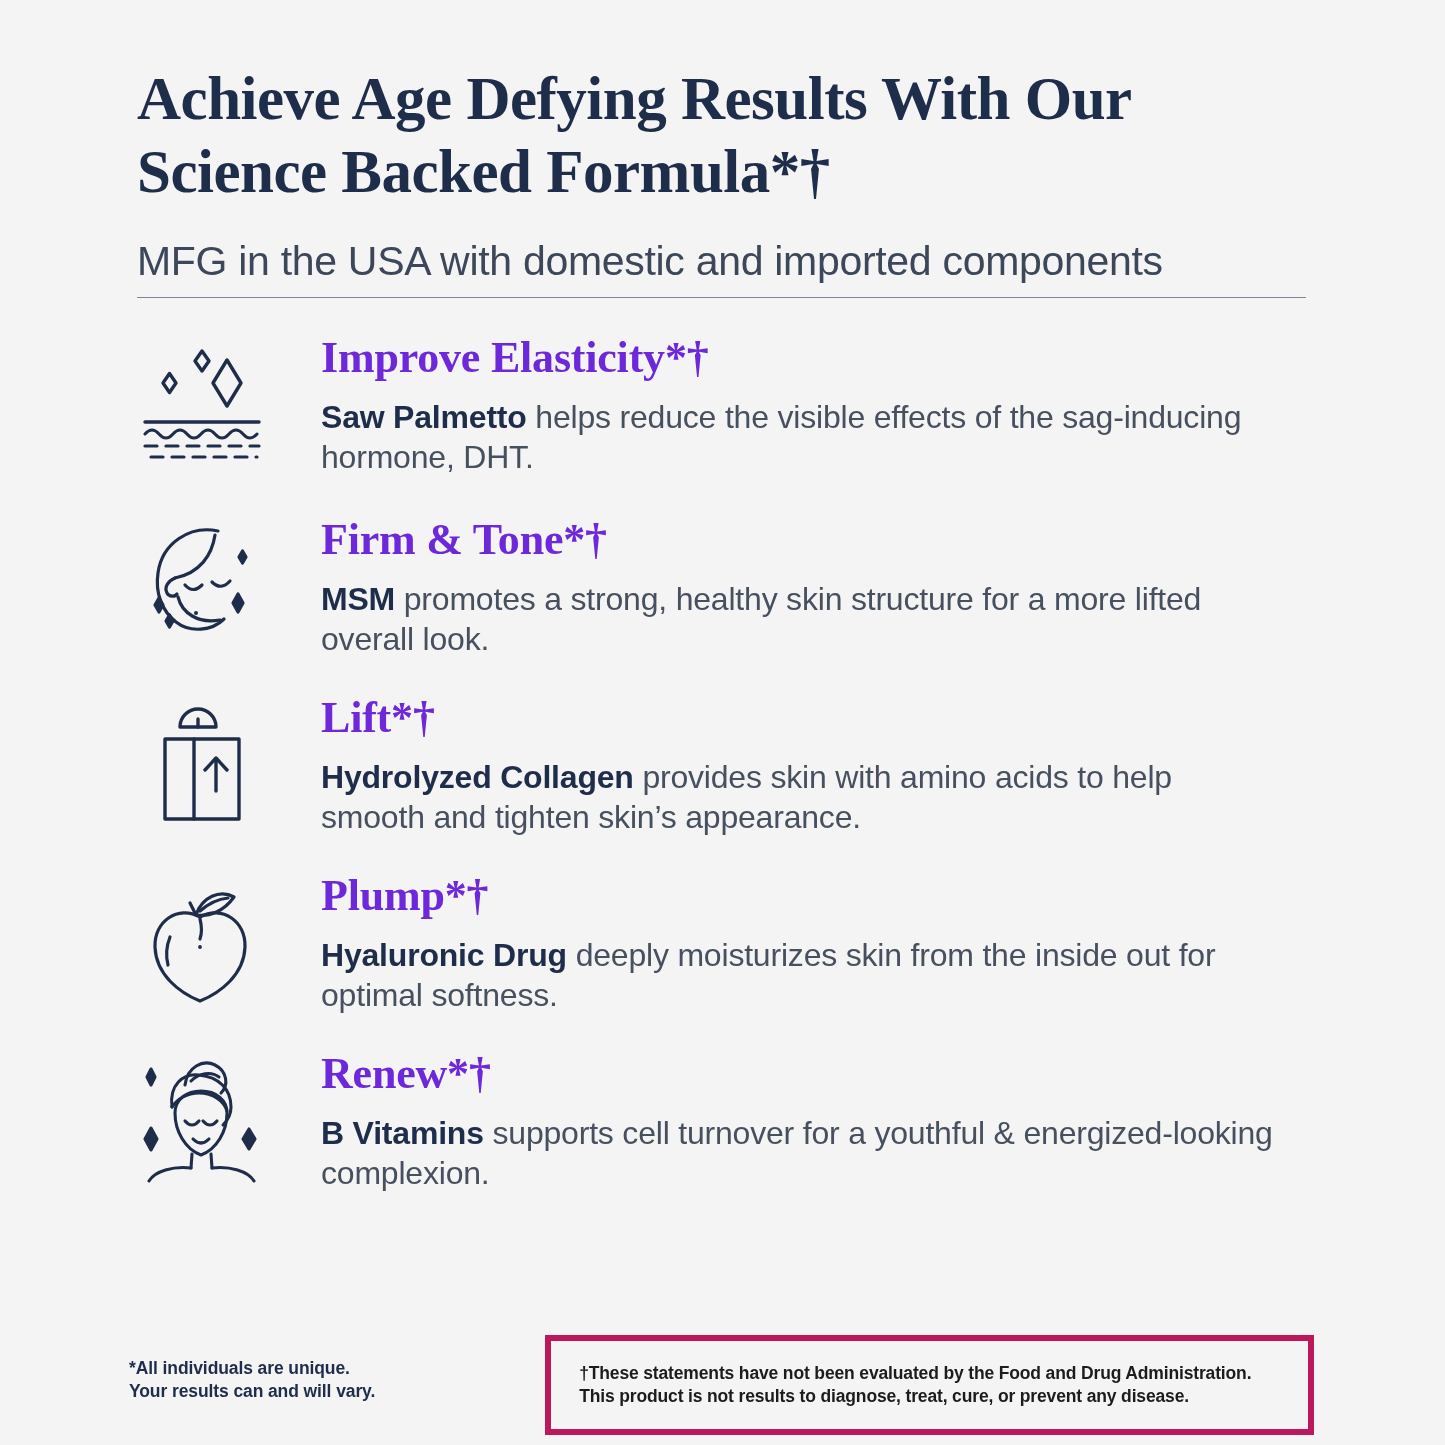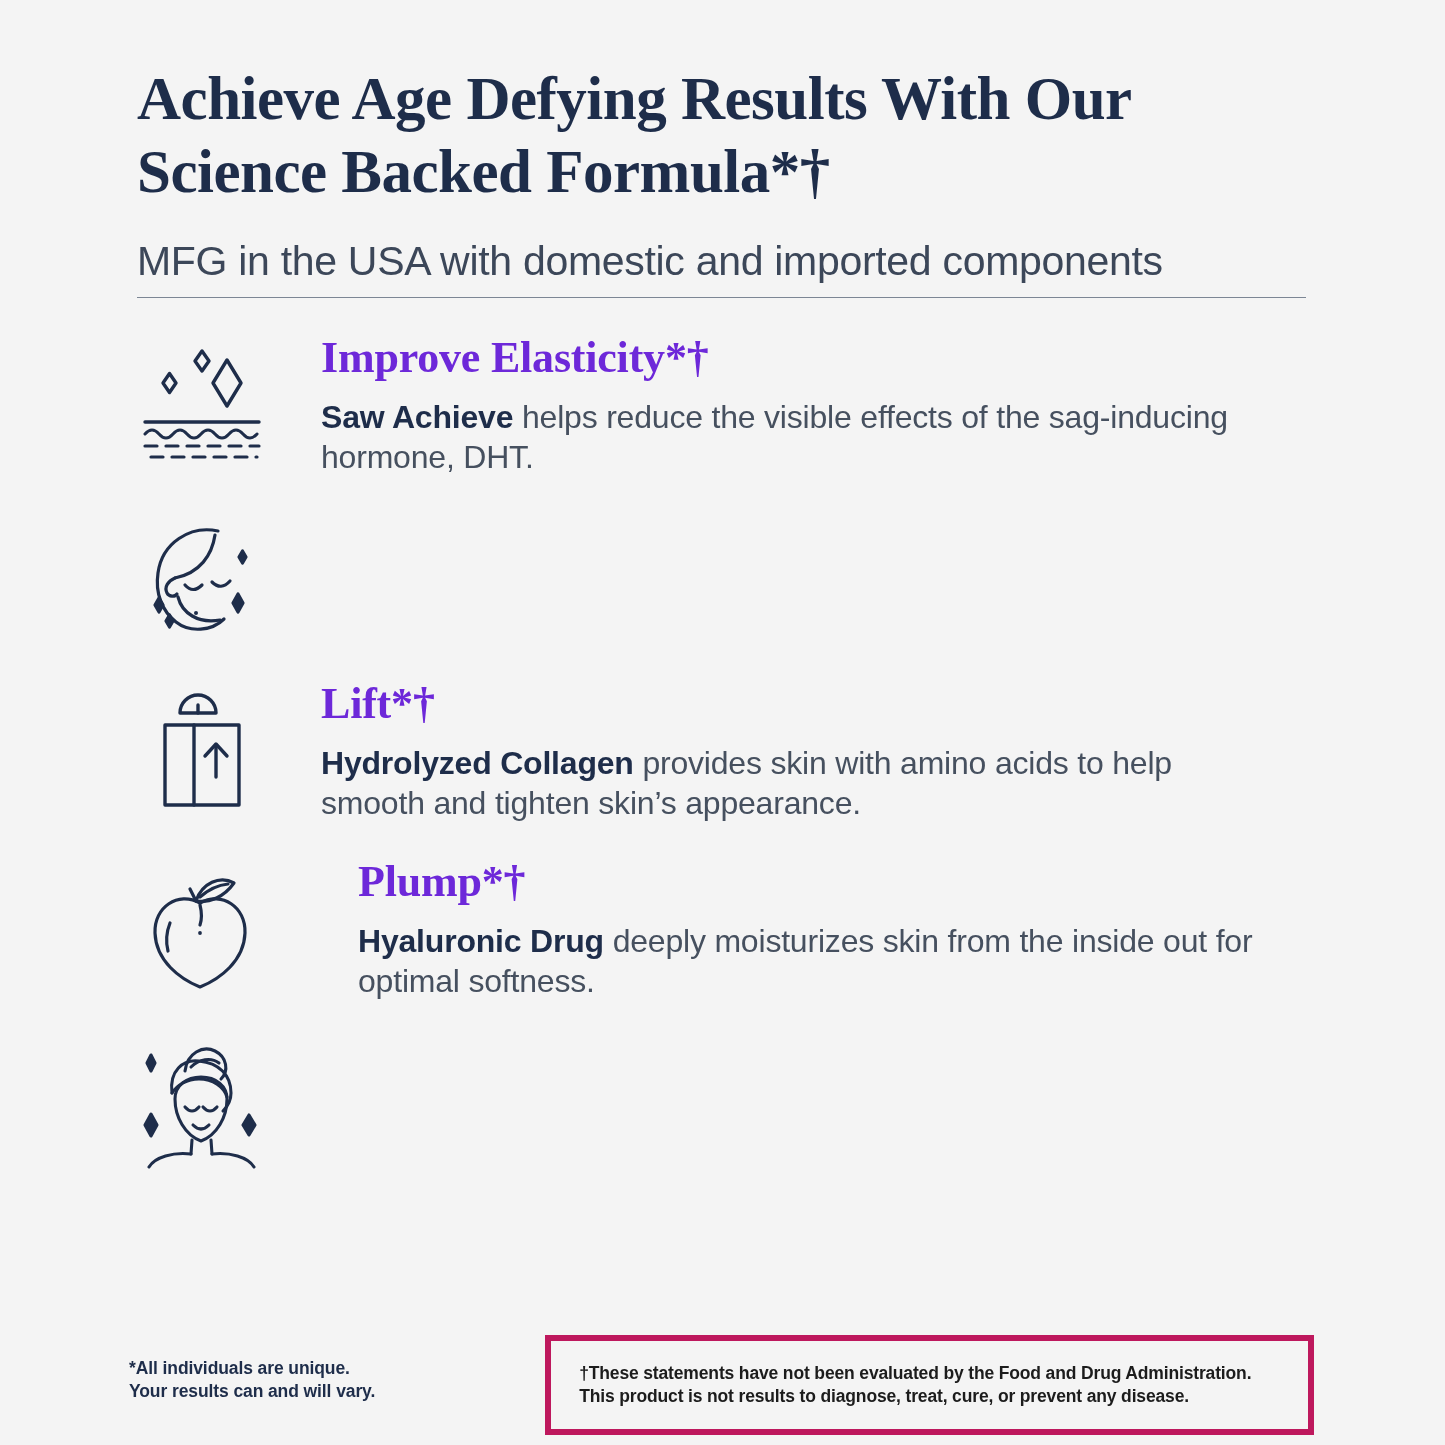--- a/index.html
+++ b/index.html
@@ -105,21 +105,21 @@
   }
   .feature-desc .ingredient {
     font-weight: bold;
     color: #1e2d4a;
   }
 
   
   .f1 { margin-bottom: 38px; }
   .f2 { margin-bottom: 34px; }
   .f3 { margin-bottom: 34px; justify-content: center; }
-  .f4 { margin-bottom: 34px; gap: 37px; }
+  .f4 { margin-bottom: 34px; }
 
   
   .footer {
     position: absolute;
     left: 129px;
     top: 1335px;
     width: 1185px;
     display: flex;
     align-items: flex-start;
     gap: 24px;
@@ -180,21 +180,21 @@
 
           <path d="M6 95 q7 -8 14 0 t14 0 t14 0 t14 0 t14 0 t14 0 t14 0 t14 0" fill="none" stroke-width="3"></path>
 
           <path d="M6 107 H120" stroke-dasharray="12 9" stroke-width="3.2"></path>
 
           <path d="M12 118 H118" stroke-dasharray="12 9" stroke-width="3.2"></path>
         </svg>
       </div>
       <div class="feature-body">
         <h2 class="feature-title">Improve Elasticity*†</h2>
-        <p class="feature-desc"><span class="ingredient">Saw Achieve</span><span> helps reduce the visible effects of the sag-inducing hormone, DHT.</span></p>
+        <p class="feature-desc"><span class="ingredient">Saw Palmetto</span><span> helps reduce the visible effects of the sag-inducing hormone, DHT.</span></p>
       </div>
     </div>
 
     <div class="feature f2">
       <div class="feature-icon">
         <svg width="120" height="118" viewBox="0 0 120 118" fill="none" stroke="#1e2d4a" stroke-width="3.2" stroke-linecap="round" stroke-linejoin="round">
 
           <path d="M76 10 C48 4 20 22 16 52 C13 72 20 90 34 101 C48 112 70 110 82 98"></path>
 
           <path d="M73 14 C70 34 58 52 33 57"></path>
@@ -208,20 +208,24 @@
           <path d="M70 61 q9 9 18 -1"></path>
 
           <circle cx="54" cy="92" r="2" fill="#1e2d4a" stroke="none"></circle>
 
           <path d="M97 36 L100.5 30 L104 36 L100.5 42 Z" fill="#1e2d4a"></path>
           <path d="M13 84 L17 77 L21 84 L17 91 Z" fill="#1e2d4a"></path>
           <path d="M24 100 L27.5 94 L31 100 L27.5 106 Z" fill="#1e2d4a"></path>
           <path d="M91 82 L96 73 L101 82 L96 91 Z" fill="#1e2d4a"></path>
         </svg>
       </div>
+      <div class="feature-body">
+        <h2 class="feature-title">Firm &amp; Tone*†</h2>
+        <p class="feature-desc"><span class="ingredient">MSM</span><span> promotes a strong, healthy skin structure for a more lifted overall look.</span></p>
+      </div>
     </div>
 
     <div class="feature f3">
       <div class="feature-icon">
         <svg width="104" height="124" viewBox="0 0 104 124" fill="none" stroke="#1e2d4a" stroke-width="3.4" stroke-linecap="round" stroke-linejoin="round">
 
           <path d="M30 28 a18 18 0 0 1 36 0 Z"></path>
           <path d="M48 28 V20"></path>
 
           <rect x="15" y="40" width="74" height="80"></rect>
@@ -282,20 +286,24 @@
           <path d="M53 99 L52 113"></path>
           <path d="M72 99 L73 113"></path>
 
           <path d="M10 126 C16 116 34 111 52 113"></path>
           <path d="M115 126 C109 116 91 111 73 113"></path>
 
           <path d="M8 22 L12 14 L16 22 L12 30 Z" fill="#1e2d4a"></path>
           <path d="M6 84 L12 73 L18 84 L12 95 Z" fill="#1e2d4a"></path>
           <path d="M104 84 L110 74 L116 84 L110 94 Z" fill="#1e2d4a"></path>
         </svg>
+      </div>
+      <div class="feature-body">
+        <h2 class="feature-title">Renew*†</h2>
+        <p class="feature-desc"><span class="ingredient">B Vitamins</span><span> supports cell turnover for a youthful &amp; energized-looking complexion.</span></p>
       </div>
     </div>
 
   </div>
 
   <div class="footer">
     <div class="footnote-left">
       <div>*All individuals are unique.</div>
       <div>Your results can and will vary.</div>
     </div>

